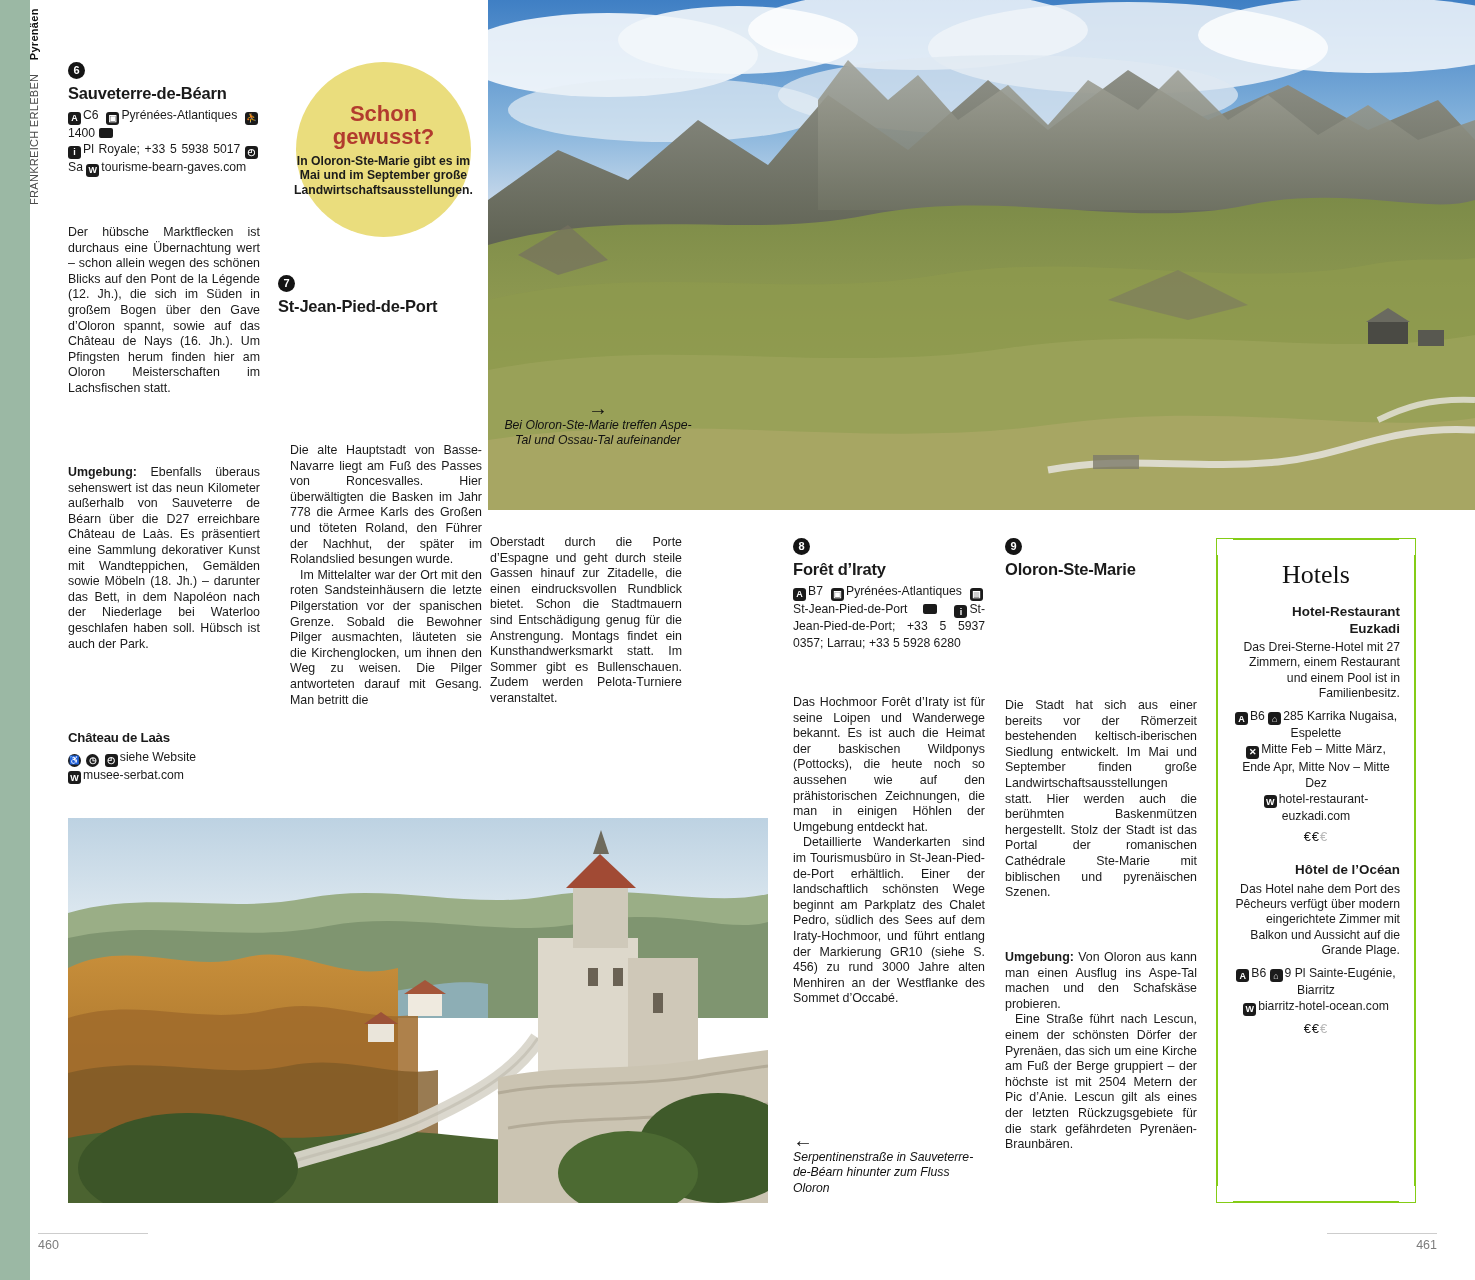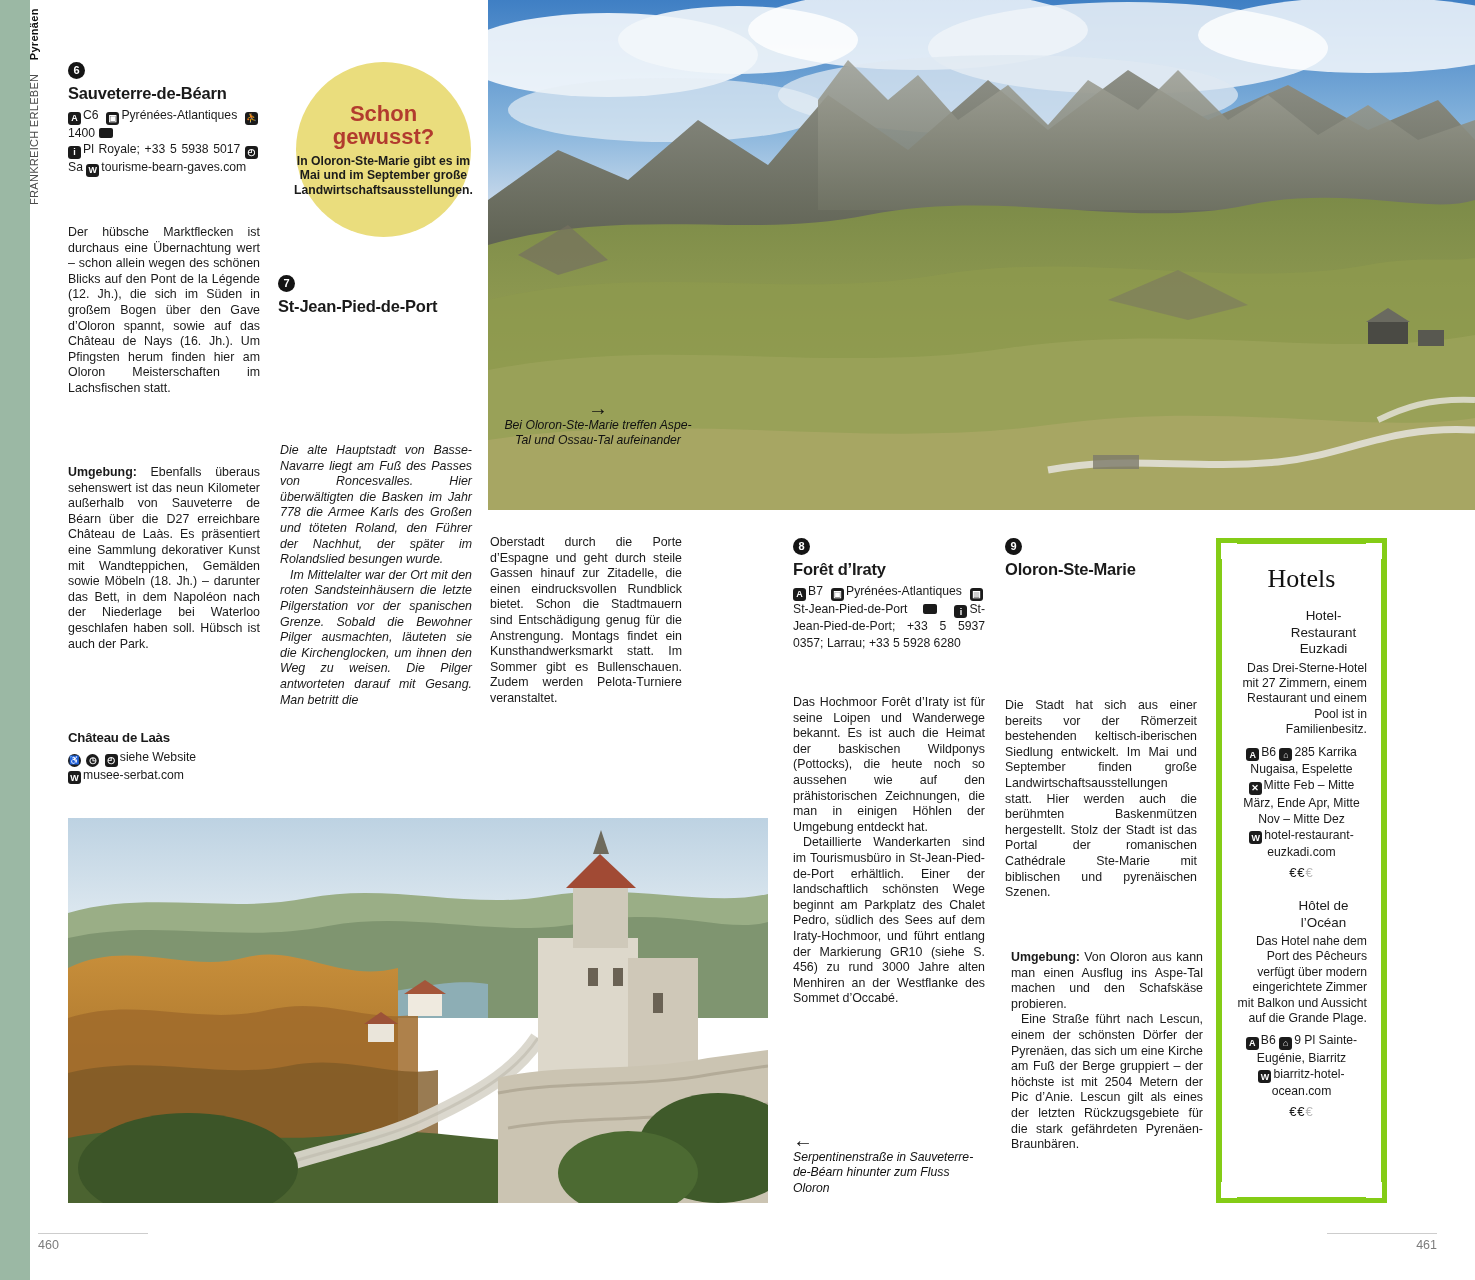--- a/index.html
+++ b/index.html
@@ -74,32 +74,32 @@
   
   .photo{position:absolute;overflow:hidden;}
   .cap{
     position:absolute;font-size:12.2px;line-height:15.4px;font-style:italic;
     text-align:center;color:#111;
   }
   .arrow{font-size:20px;line-height:20px;font-style:normal;}
 
   
   #hotels-box{
-    position:absolute;left:1216px;top:538px;width:171px;height:665px;
-    border:6px solid #84cc16;box-sizing:border-box;
+    position:absolute;left:1216px;top:538px;width:200px;height:665px;
+    border:2px solid #84cc16;box-sizing:border-box;
   }
   #hotels-box .corner{
     position:absolute;width:16px;height:16px;background:#fff;
   }
   #hotels-title{
     text-align:center;font-size:26px;font-weight:normal;color:#111;
     margin:20px 0 14px 0;font-family:"Liberation Serif",serif;
   }
   .hotel-name{
-    text-align:center;font-size:13.4px;font-weight:normal;line-height:16.5px;margin-bottom:3px;margin-left:44px;
+    text-align:right;font-size:13.4px;font-weight:bold;line-height:16.5px;margin-bottom:3px;margin-left:44px;
   }
   .hotel-desc{
     text-align:right;font-size:12.2px;line-height:15.4px;margin-bottom:6px;
   }
   .hotel-info{text-align:center;font-size:12.2px;line-height:16px;}
   .euro{
     text-align:center;font-size:13px;letter-spacing:1px;margin-top:5px;
   }
   .euro .dim{color:#b9b9b9;}
 
@@ -156,21 +156,21 @@
 
 <div id="didyouknow">
   <div class="dyk-title">Schon gewusst?</div>
   <div class="dyk-body">In Oloron-Ste-Marie gibt es im Mai und im September große Landwirtschaftsausstellungen.</div>
 </div>
 
 <div class="col" style="left:278px;top:275px;width:192px;">
   <div class="num-badge">7</div>
   <div class="hdr">St-Jean-Pied-de-Port</div>
 </div>
-<div class="col" style="left:280px;top:443px;width:192px;font-style:italic;">
+<div class="col" style="left:290px;top:443px;width:192px;">
   <p>Die alte Hauptstadt von Basse-Navarre liegt am Fuß des Passes von Roncesvalles. Hier überwältigten die Basken im Jahr 778 die Armee Karls des Großen und töteten Roland, den Führer der Nachhut, der später im Rolandslied besungen wurde.</p>
   <p>Im Mittelalter war der Ort mit den roten Sandsteinhäusern die letzte Pilgerstation vor der spanischen Grenze. Sobald die Bewohner Pilger ausmachten, läuteten sie die Kirchenglocken, um ihnen den Weg zu weisen. Die Pilger antworteten darauf mit Gesang. Man betritt die</p>
 </div>
 
 <div class="col" style="left:490px;top:535px;width:192px;">
   <p style="text-indent:0;">Oberstadt durch die Porte d’Espagne und geht durch steile Gassen hinauf zur Zitadelle, die einen eindrucksvollen Rundblick bietet. Schon die Stadtmauern sind Entschädigung genug für die Anstrengung. Montags findet ein Kunsthandwerksmarkt statt. Im Sommer gibt es Bullenschauen. Zudem werden Pelota-Turniere veranstaltet.</p>
 </div>
 
 <div class="photo" style="left:488px;top:0;width:987px;height:510px;">
   <svg width="987" height="510" viewBox="0 0 987 510" preserveAspectRatio="none">
@@ -245,21 +245,21 @@
   <p>Detaillierte Wanderkarten sind im Tourismusbüro in St-Jean-Pied-de-Port erhältlich. Einer der landschaftlich schönsten Wege beginnt am Parkplatz des Chalet Pedro, südlich des Sees auf dem Iraty-Hochmoor, und führt entlang der Markierung GR10 (siehe S. 456) zu rund 3000 Jahre alten Menhiren an der Westflanke des Sommet d’Occabé.</p>
 </div>
 
 <div class="col" style="left:1005px;top:538px;width:192px;">
   <div class="num-badge">9</div>
   <div class="hdr">Oloron-Ste-Marie</div>
 </div>
 <div class="col" style="left:1005px;top:698px;width:192px;">
   <p>Die Stadt hat sich aus einer bereits vor der Römerzeit bestehenden keltisch-iberischen Siedlung entwickelt. Im Mai und September finden große Landwirtschaftsausstellungen statt. Hier werden auch die berühmten Baskenmützen hergestellt. Stolz der Stadt ist das Portal der romanischen Cathédrale Ste-Marie mit biblischen und pyrenäischen Szenen.</p>
 </div>
-<div class="col" style="left:1005px;top:950px;width:192px;margin-left:6px;">
+<div class="col" style="left:1005px;top:950px;width:192px;">
   <p>
     <span class="bold">Umgebung:</span><span> Von Oloron aus kann man einen Ausflug ins Aspe-Tal machen und den Schafskäse probieren.</span>
   </p>
   <p>Eine Straße führt nach Lescun, einem der schönsten Dörfer der Pyrenäen, das sich um eine Kirche am Fuß der Berge gruppiert – der höchste ist mit 2504 Metern der Pic d’Anie. Lescun gilt als eines der letzten Rückzugsgebiete für die stark gefährdeten Pyrenäen-Braunbären.</p>
 </div>
 
 <div id="hotels-box">
   <div class="corner" style="left:-1px;top:-1px;"></div>
   <div class="corner" style="right:-1px;top:-1px;"></div>
   <div class="corner" style="left:-1px;bottom:-1px;"></div>

